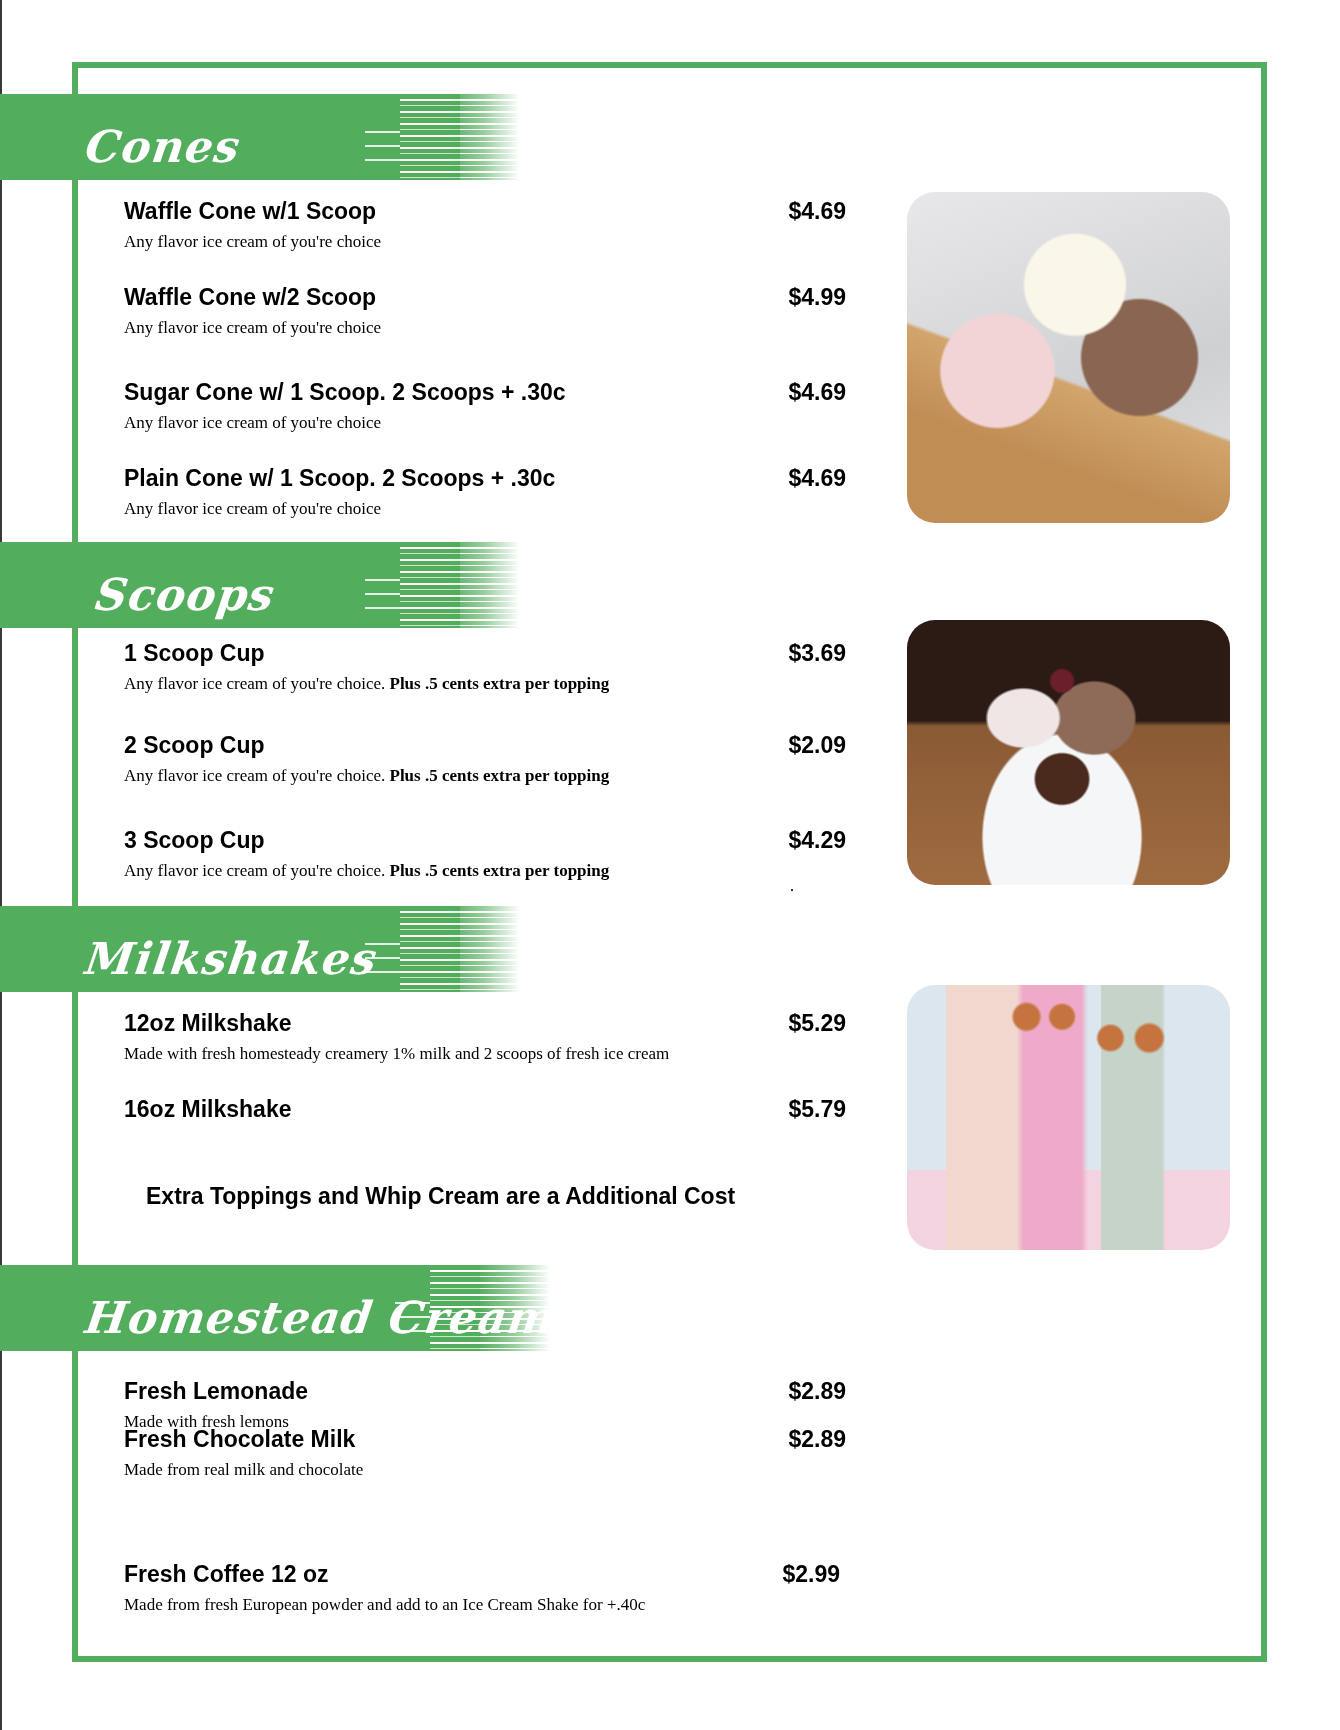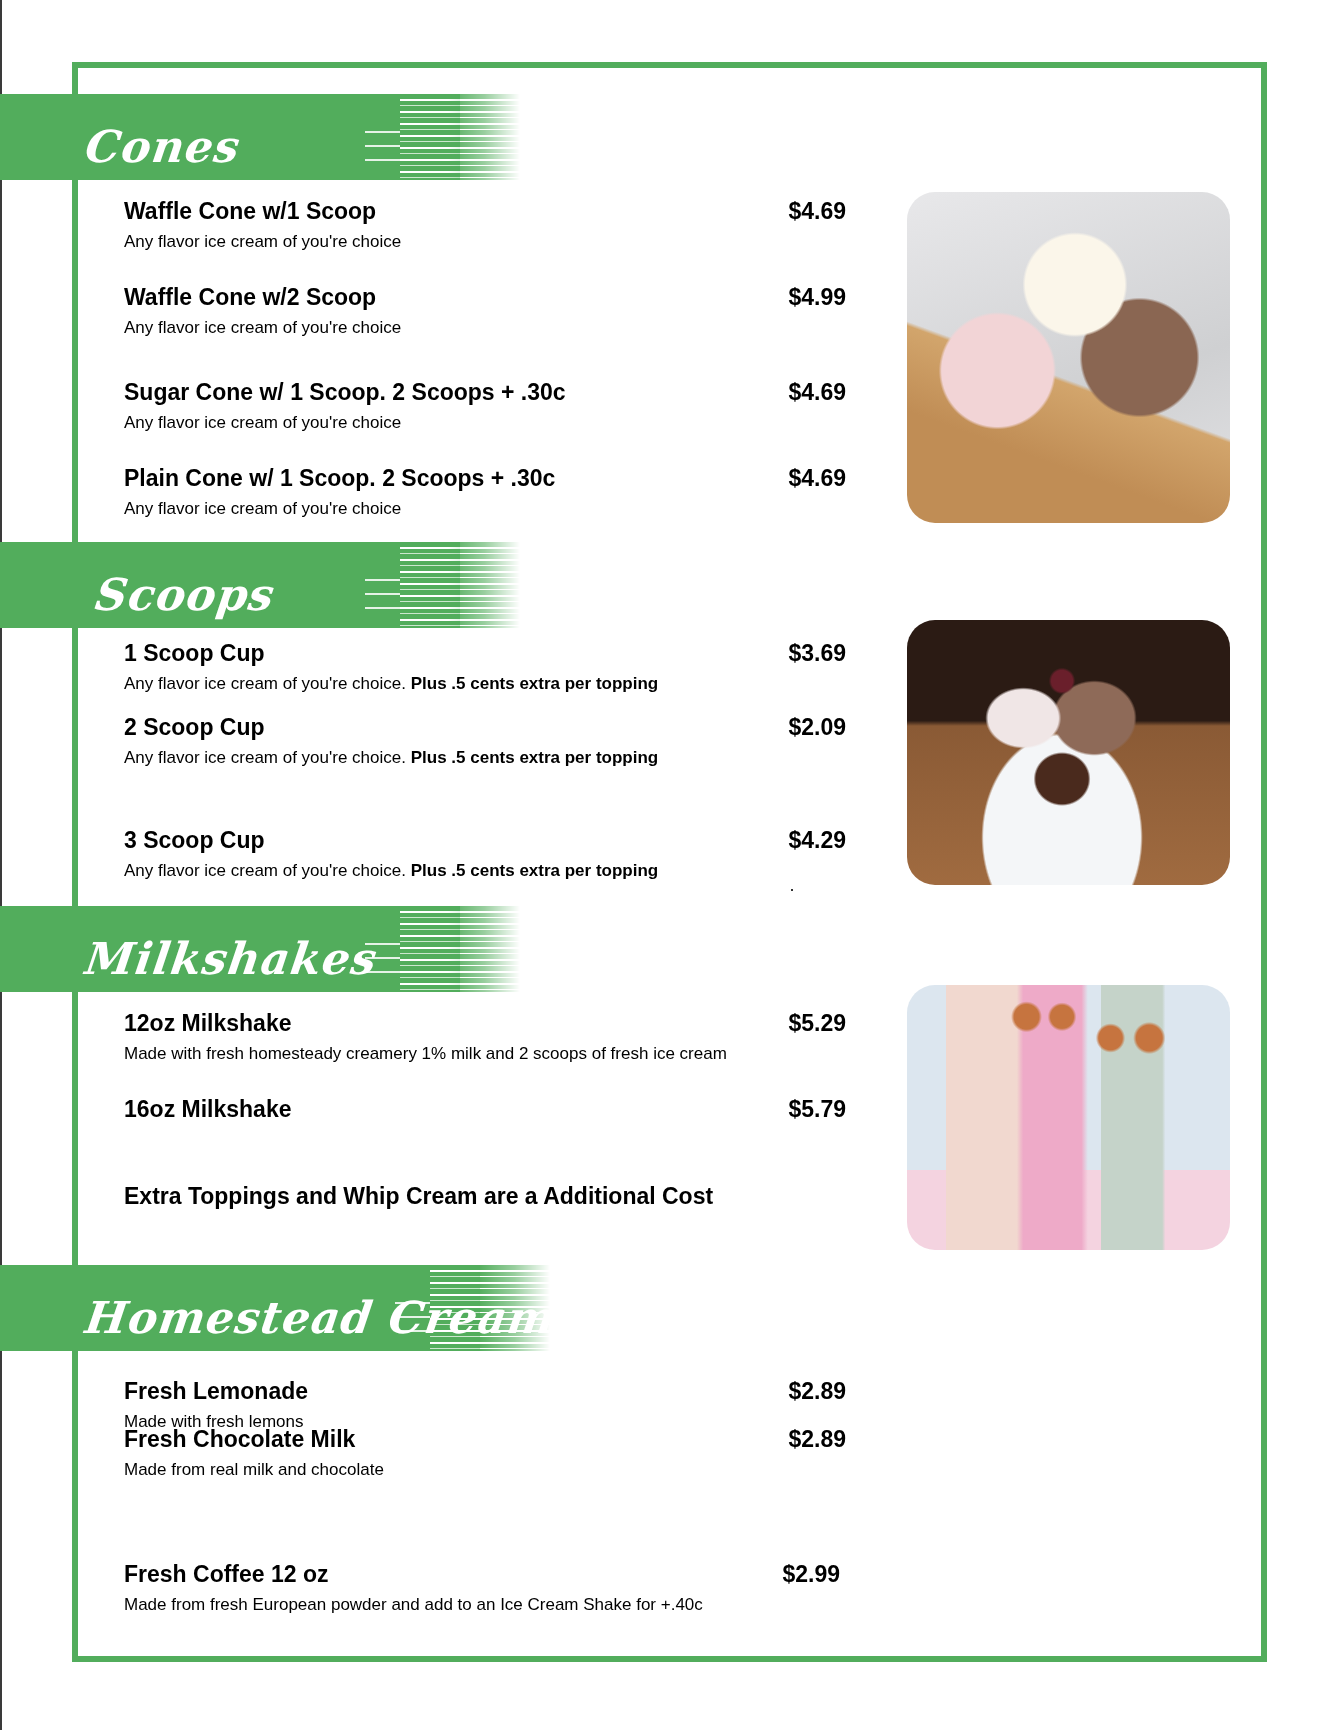--- a/index.html
+++ b/index.html
@@ -37,21 +37,21 @@
     white-space: nowrap;
   }
   .item { position: absolute; left: 124px; width: 720px; }
   .item-name {
     font-weight: bold; font-size: 23px; line-height: 28px; white-space: nowrap;
   }
   .item-price {
     position: absolute; top: 0; right: -2px; font-weight: bold; font-size: 23px; line-height: 28px; text-align: center;
   }
   .item-desc {
-    font-size: 17px; line-height: 22px; margin-top: 6px; white-space: nowrap;
+    font-size: 17px; line-height: 22px; margin-top: 6px; white-space: nowrap; font-family: Liberation Serif, serif;
   }
   .item-desc b { font-weight: bold; }
   .note { position: absolute; left: 124px; font-weight: bold; font-size: 23px; line-height: 28px; }
   .photo {
     position: absolute; left: 907px; width: 323px; border-radius: 28px; overflow: hidden;
   }
   .photo-cones {
     top: 192px; height: 331px;
     background:
       radial-gradient(circle at 52% 28%, #fbf6ea 0 17%, transparent 18%),
@@ -121,21 +121,21 @@
   <div class="streaks"></div>
   <div class="brush"></div>
   <span class="band-title" style="left:96px;">Scoops</span>
 </div>
 
 <div class="item" style="top:639px;">
   <div class="item-name">1 Scoop Cup</div>
   <div class="item-price">$3.69</div>
   <div class="item-desc"><span>Any flavor ice cream of you're choice.</span> <b>Plus .5 cents extra per topping</b></div>
 </div>
-<div class="item" style="top:713px;">
+<div class="item" style="top:731px;">
   <div class="item-name">2 Scoop Cup</div>
   <div class="item-price">$2.09</div>
   <div class="item-desc"><span>Any flavor ice cream of you're choice.</span> <b>Plus .5 cents extra per topping</b></div>
 </div>
 <div class="item" style="top:826px;">
   <div class="item-name">3 Scoop Cup</div>
   <div class="item-price">$4.29</div>
   <div class="item-desc"><span>Any flavor ice cream of you're choice.</span> <b>Plus .5 cents extra per topping</b></div>
 </div>
 <div class="stray-dot"></div>
@@ -150,21 +150,21 @@
 
 <div class="item" style="top:1009px;">
   <div class="item-name">12oz Milkshake</div>
   <div class="item-price">$5.29</div>
   <div class="item-desc">Made with fresh homesteady creamery 1% milk and 2 scoops of fresh ice cream</div>
 </div>
 <div class="item" style="top:1095px;">
   <div class="item-name">16oz Milkshake</div>
   <div class="item-price">$5.79</div>
 </div>
-<div class="note" style="top:1182px;">Extra Toppings and Whip Cream are a Additional Cost</div>
+<div class="note" style="top:1182px;margin-left:22px;">Extra Toppings and Whip Cream are a Additional Cost</div>
 
 <div class="photo photo-shakes"></div>
 
 <div class="band" style="top:1265px; width:480px;">
   <div class="streaks" style="left:395px;"></div>
   <div class="brush" style="right:-70px;"></div>
   <span class="band-title">Homestead Creamery</span>
 </div>
 
 <div class="item" style="top:1377px;">

